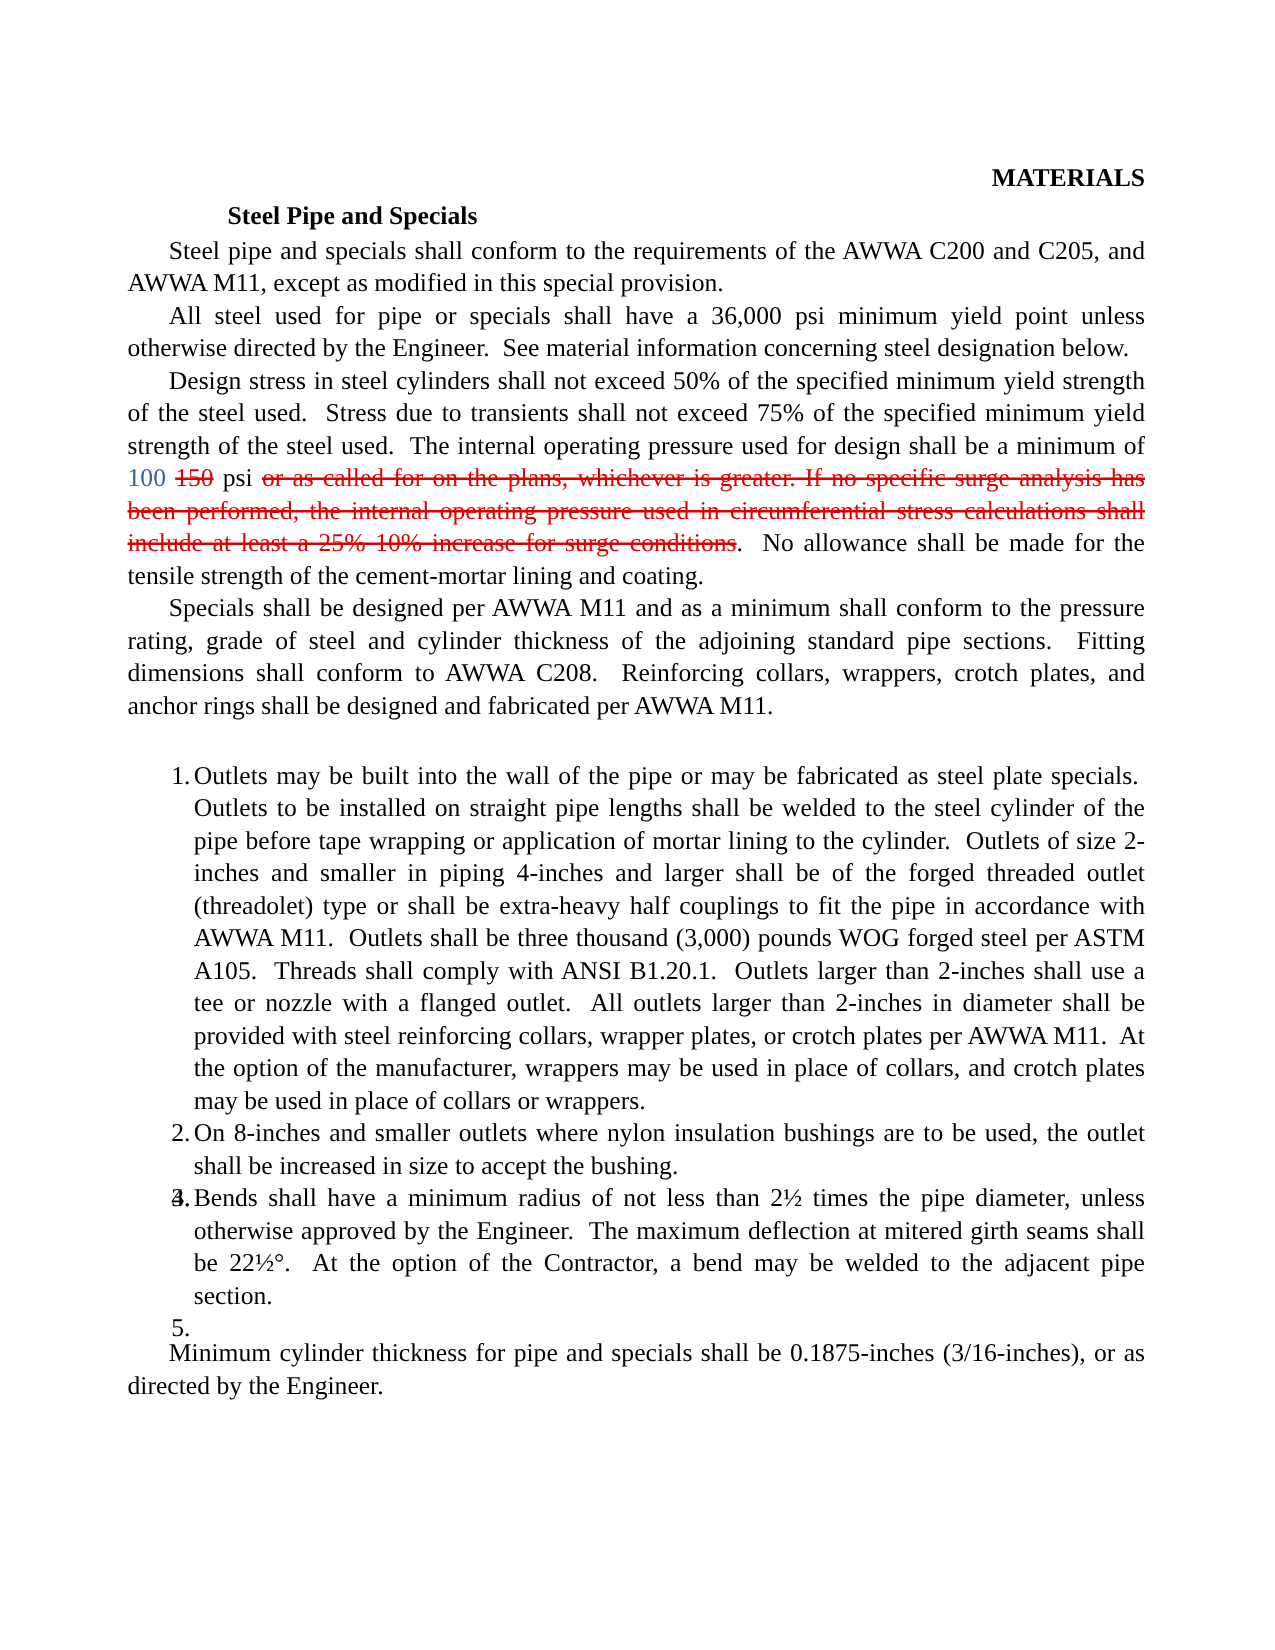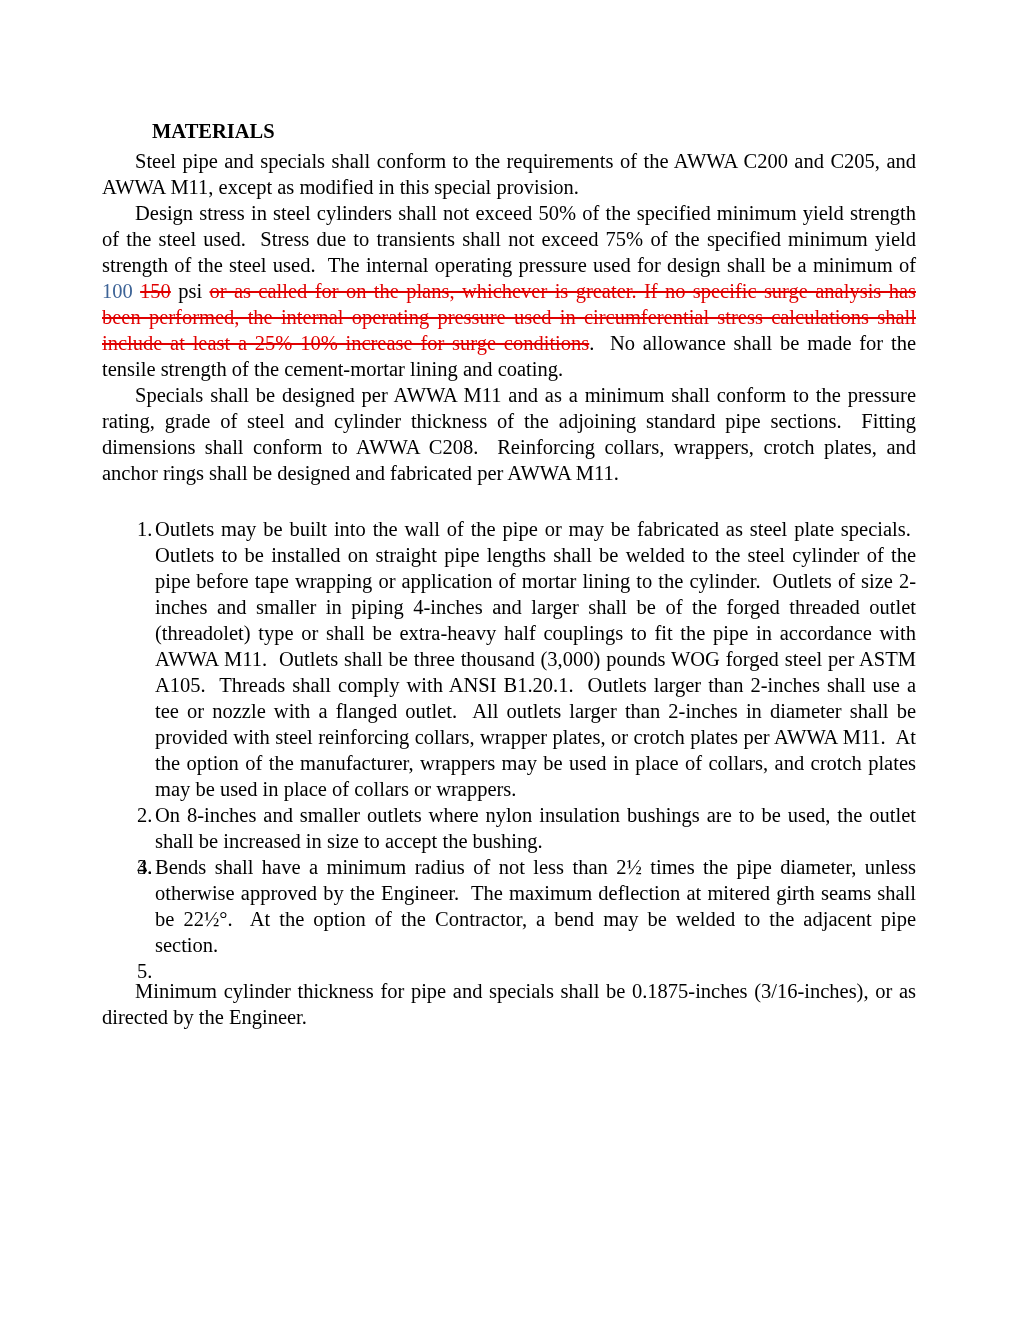--- a/index.html
+++ b/index.html
@@ -25,22 +25,22 @@
     background: #ffffff;
   }
   .doc-body {
     font-size: 20.5px;
     line-height: 26px;
     text-align: justify;
   }
   .h1 {
     font-weight: bold;
     text-indent: 50px;
-    text-align: left;
-    margin: 0 0 4px 0;
+    text-align: right;
+    margin: 12px 0 4px 0;
   }
   .h2 {
     font-weight: bold;
     text-indent: 80px;
     text-align: left;
     margin: 0 0 2px 0;
   }
   p.body-para {
     margin: 0;
     text-indent: 33px;
@@ -72,24 +72,26 @@
     text-indent: 33px;
   }
 </style>
 </head>
 <body>
 
 <div class="page">
   <div class="doc-body">
 
     <p class="h1">MATERIALS</p>
+    <p class="h2">Steel Pipe and Specials</p>
 
     <p class="body-para">Steel pipe and specials shall conform to the requirements of the AWWA C200 and C205, and AWWA M11, except as modified in this special provision.</p>
 
 
+    <p class="body-para">All steel used for pipe or specials shall have a 36,000 psi minimum yield point unless otherwise directed by the Engineer.&nbsp; See material information concerning steel designation below.</p>
 
     <p class="body-para"><span>Design stress in steel cylinders shall not exceed 50% of the specified minimum yield strength of the steel used.&nbsp; Stress due to transients shall not exceed 75% of the specified minimum yield strength of the steel used.&nbsp; The internal operating pressure used for design shall be a minimum of </span><span class="ins">100 </span><span class="del">150</span><span> psi </span><span class="del">or as called for on the plans, whichever is greater. If no specific surge analysis has been performed, the internal operating pressure used in circumferential stress calculations shall include at least a 25% 10% increase for surge conditions</span><span>.&nbsp; No allowance shall be made for the tensile strength of the cement-mortar lining and coating.</span></p>
 
     <p class="body-para">Specials shall be designed per AWWA M11 and as a minimum shall conform to the pressure rating, grade of steel and cylinder thickness of the adjoining standard pipe sections.&nbsp; Fitting dimensions shall conform to AWWA C208.&nbsp; Reinforcing collars, wrappers, crotch plates, and anchor rings shall be designed and fabricated per AWWA M11.</p>
 
     <div class="numbered-list">
       <div class="li">
         <span class="num">1.</span>
         <span>Outlets may be built into the wall of the pipe or may be fabricated as steel plate specials.&nbsp; Outlets to be installed on straight pipe lengths shall be welded to the steel cylinder of the pipe before tape wrapping or application of mortar lining to the cylinder.&nbsp; Outlets of size 2-inches and smaller in piping 4-inches and larger shall be of the forged threaded outlet (threadolet) type or shall be extra-heavy half couplings to fit the pipe in accordance with AWWA M11.&nbsp; Outlets shall be three thousand (3,000) pounds WOG forged steel per ASTM A105.&nbsp; Threads shall comply with ANSI B1.20.1.&nbsp; Outlets larger than 2-inches shall use a tee or nozzle with a flanged outlet.&nbsp; All outlets larger than 2-inches in diameter shall be provided with steel reinforcing collars, wrapper plates, or crotch plates per AWWA M11.&nbsp; At the option of the manufacturer, wrappers may be used in place of collars, and crotch plates may be used in place of collars or wrappers.</span>
       </div>

